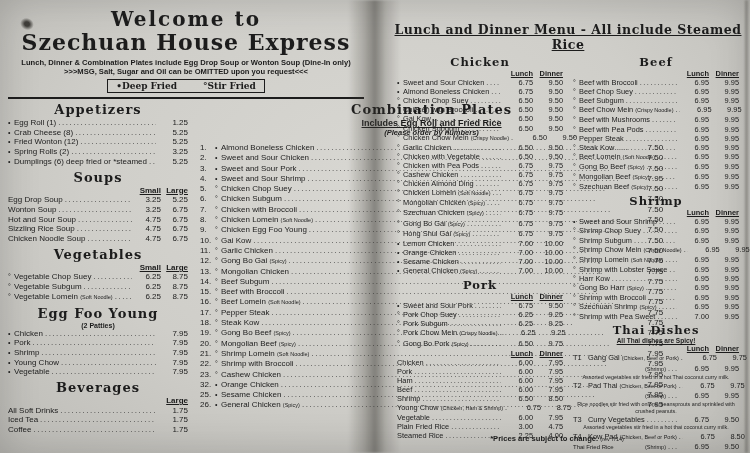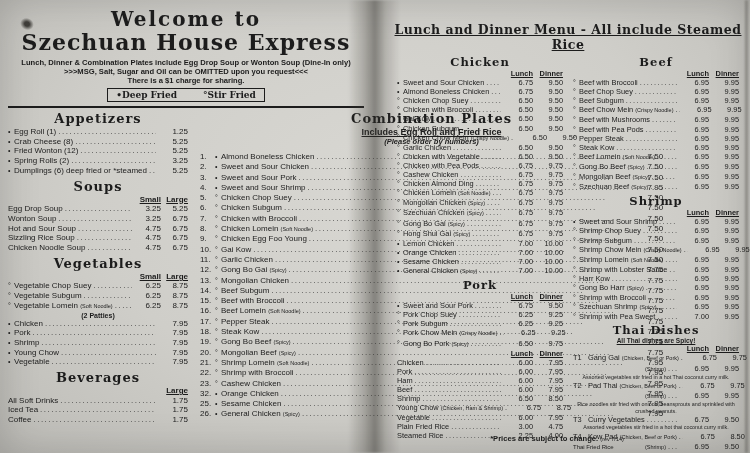--- a/index.html
+++ b/index.html
@@ -77,21 +77,20 @@
 
 <div class="sheet">
   <div class="smudge"></div>
 
   <div class="page-left">
     <div class="t1">Welcome to</div>
     <div class="t2">Szechuan House Express</div>
     <div class="notes">
       <div>Lunch, Dinner &amp; Combination Plates include Egg Drop Soup or Wonton Soup (Dine-In only)</div>
       <div>&gt;&gt;&gt;MSG, Salt, Sugar and Oil can be OMITTED upon you request&lt;&lt;&lt;</div>
-      <div>There is a $1 charge for sharing.</div>
     </div>
     <div class="legend">
       <span>•Deep Fried</span>
       <span>°Stir Fried</span>
     </div>
     <hr class="rule">
 
     <div class="lp-cols">
       <div class="lp-col1">
         <div class="section">
@@ -194,20 +193,21 @@
               <div class="row">
                 <span class="mk">°</span>
                 <span class="nm">Vegetable Lomein <span class="s">(Soft Noodle)</span></span>
                 <span class="dots"></span>
                 <span class="pc " style="width:27px">6.25</span>
                 <span class="pc " style="width:27px">8.75</span>
               </div>
             </div>
         </div>
         <div class="section">
+          <div class="sec-title">Egg Foo Young</div>
           <div class="sec-sub">(2 Patties)</div>
           <div>
               <div class="row">
                 <span class="mk">•</span>
                 <span class="nm">Chicken</span>
                 <span class="dots"></span>
                 <span class="pc " style="width:30px">7.95</span>
               </div>
               <div class="row">
                 <span class="mk">•</span>

